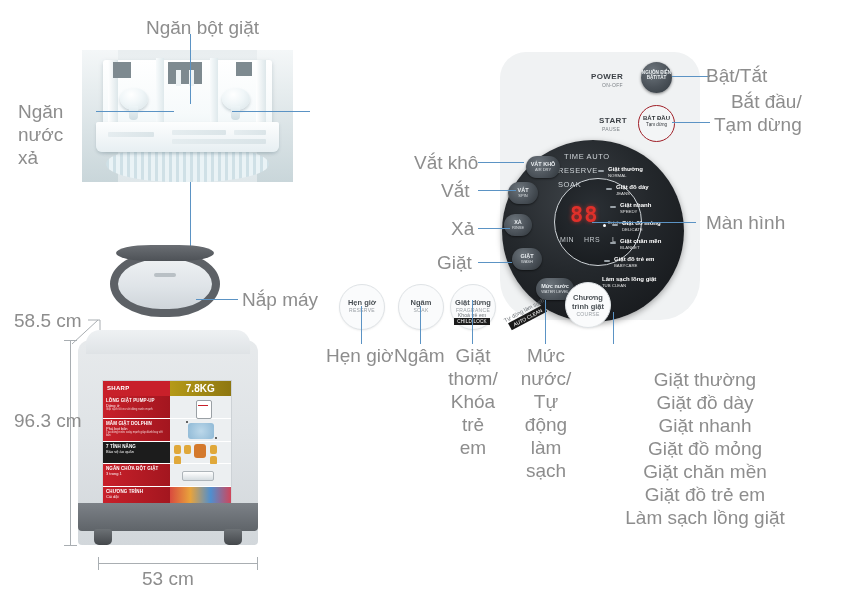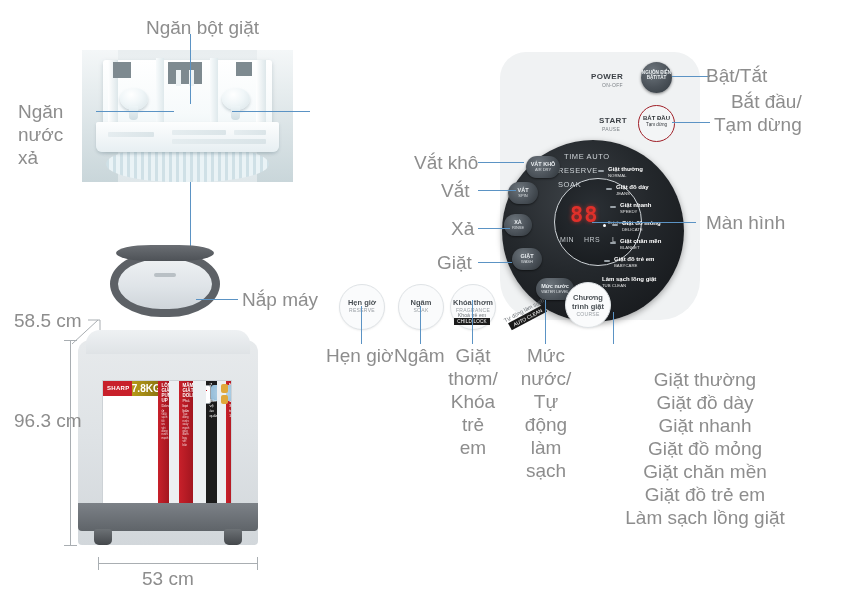--- a/index.html
+++ b/index.html
@@ -69,21 +69,21 @@
     border-radius:12px 12px 4px 4px;
   }
   .body-top{position:absolute;left:8px;top:-10px;width:164px;height:24px;
     background:linear-gradient(180deg,#eef1f3,#dfe3e6);border-radius:14px 14px 0 0;}
   .body-base{position:absolute;left:0;bottom:14px;width:180px;height:28px;
     background:linear-gradient(180deg,#7c8187,#5f6469);border-radius:0 0 4px 4px;}
   .foot{position:absolute;bottom:0px;width:18px;height:16px;
     background:linear-gradient(180deg,#6c7175,#44484c);border-radius:3px 3px 5px 5px;}
 
   .sticker{position:absolute;left:24px;top:40px;width:128px;height:128px;
-    background:#fff;border:1px solid #cdd2d6;display:flex;flex-direction:row;
+    background:#fff;border:1px solid #cdd2d6;display:flex;flex-direction:column;
     overflow:hidden;}
   .sk-row{display:flex;flex:1;border-bottom:1px solid #ffffff;}
   .sk-left{width:52%;padding:2px 3px;box-sizing:border-box;color:#fff;
     font-size:4px;line-height:5px;overflow:hidden;}
   .sk-right{width:48%;background:#eceff1;position:relative;}
   .sk-red{background:linear-gradient(90deg,#c8202a,#a3161f);}
   .sk-dark{background:#1c1c1c;}
   .sk-head{height:15px;display:flex;}
   .sk-brand{width:52%;background:#c8202a;color:#fff;font-size:6px;
     font-weight:bold;padding:4px 0 0 4px;box-sizing:border-box;letter-spacing:.3px;}
@@ -413,21 +413,21 @@
 
   <div class="rbtn" style="left:339px;top:284px;">
     <div class="a" style="margin-top:13px;">Hẹn giờ</div>
     <div class="b">RESERVE</div>
   </div>
   <div class="rbtn" style="left:398px;top:284px;">
     <div class="a" style="margin-top:13px;">Ngâm</div>
     <div class="b">SOAK</div>
   </div>
   <div class="rbtn" style="left:450px;top:284px;">
-    <div class="a" style="margin-top:13px;">Khóa thơm</div>
+    <div class="a" style="margin-top:13px;">Giặt dừng</div>
     <div class="b">FRAGRANCE</div>
   </div>
   <div class="childlock" style="left:446px;top:312px;width:52px;">
     <div>Khoá trẻ em</div>
     <div class="cl-badge">CHILD LOCK</div>
   </div>
 
   <div class="line-v" style="left:361px;top:306px;height:38px;"></div>
   <div class="line-v" style="left:420px;top:306px;height:38px;"></div>
   <div class="line-v" style="left:472px;top:300px;height:44px;"></div>

